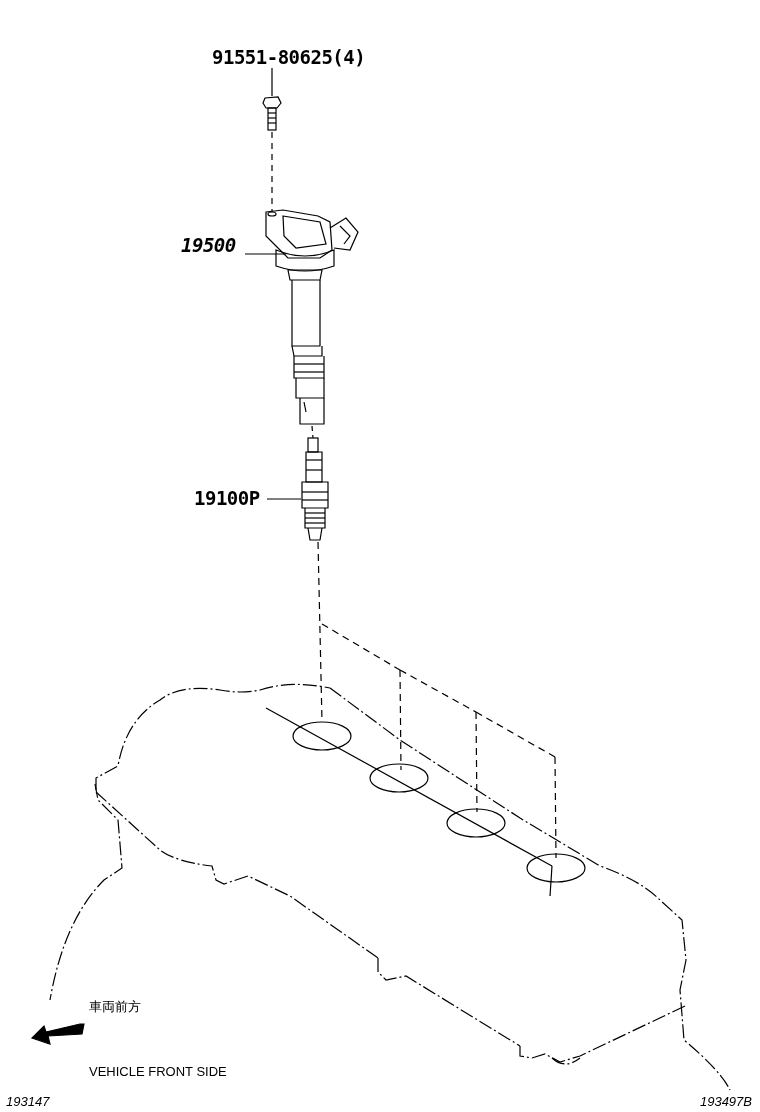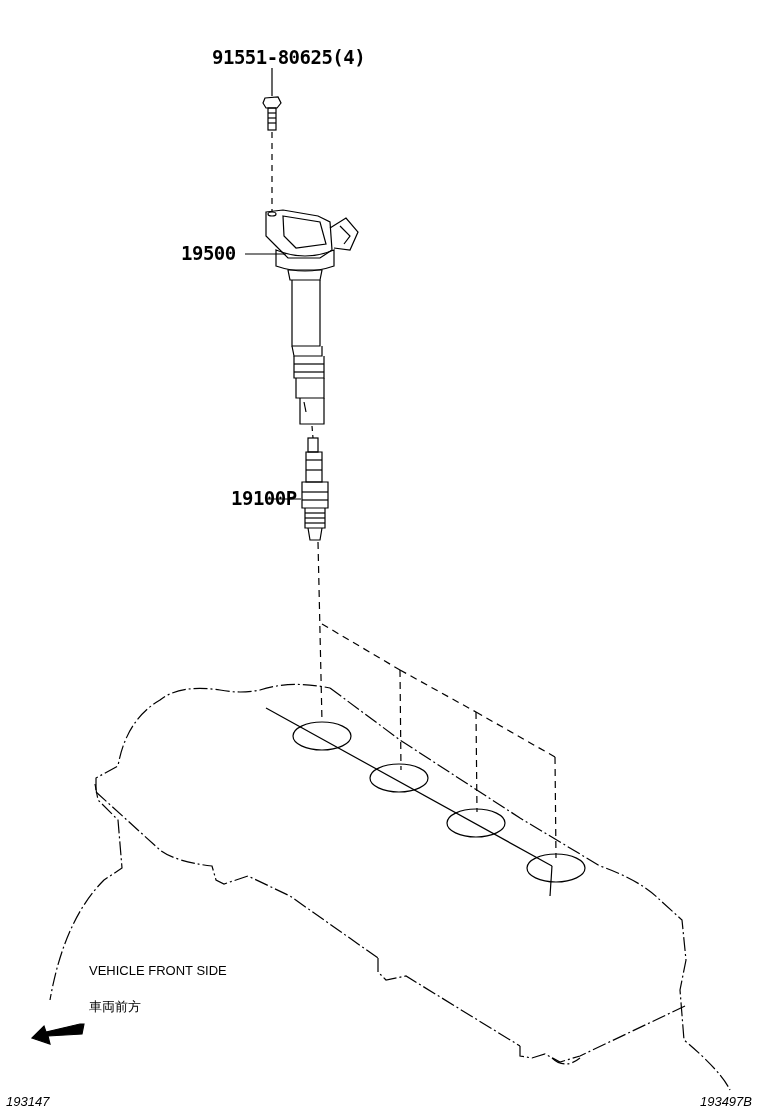--- a/index.html
+++ b/index.html
@@ -90,20 +90,20 @@
     <ellipse cx="322" cy="736" rx="29" ry="14"></ellipse>
     <ellipse cx="399" cy="778" rx="29" ry="14"></ellipse>
     <ellipse cx="476" cy="823" rx="29" ry="14"></ellipse>
     <ellipse cx="556" cy="868" rx="29" ry="14"></ellipse>
   </g>
 
   <path d="M84 1024 L82 1034 L48 1036 L50 1044 L32 1038 L44 1026 L46 1032 L80 1024 Z" fill="#000" stroke="#000"></path>
 </svg>
 
 <div class="lbl callout" style="left:212px; top:46px;">91551-80625(4)</div>
-<div class="lbl callout" style="left:181px; top:242px;">19500</div>
-<div class="lbl callout" style="left:194px; top:487px;margin-left:37px;">19100P</div>
+<div class="lbl callout" style="left:181px; top:234px;font-style:italic;">19500</div>
+<div class="lbl callout" style="left:194px; top:487px;">19100P</div>
 
 <div class="dir" style="left:89px; top:998px;">車両前方</div>
-<div class="dir" style="left:89px; top:963px;">VEHICLE FRONT SIDE</div>
+<div class="dir" style="left:89px; top:1064px;">VEHICLE FRONT SIDE</div>
 
 <div class="code" style="left:6px;">193147</div>
 <div class="code" style="right:8px;margin-left:44px;">193497B</div>
 
 </body></html>

